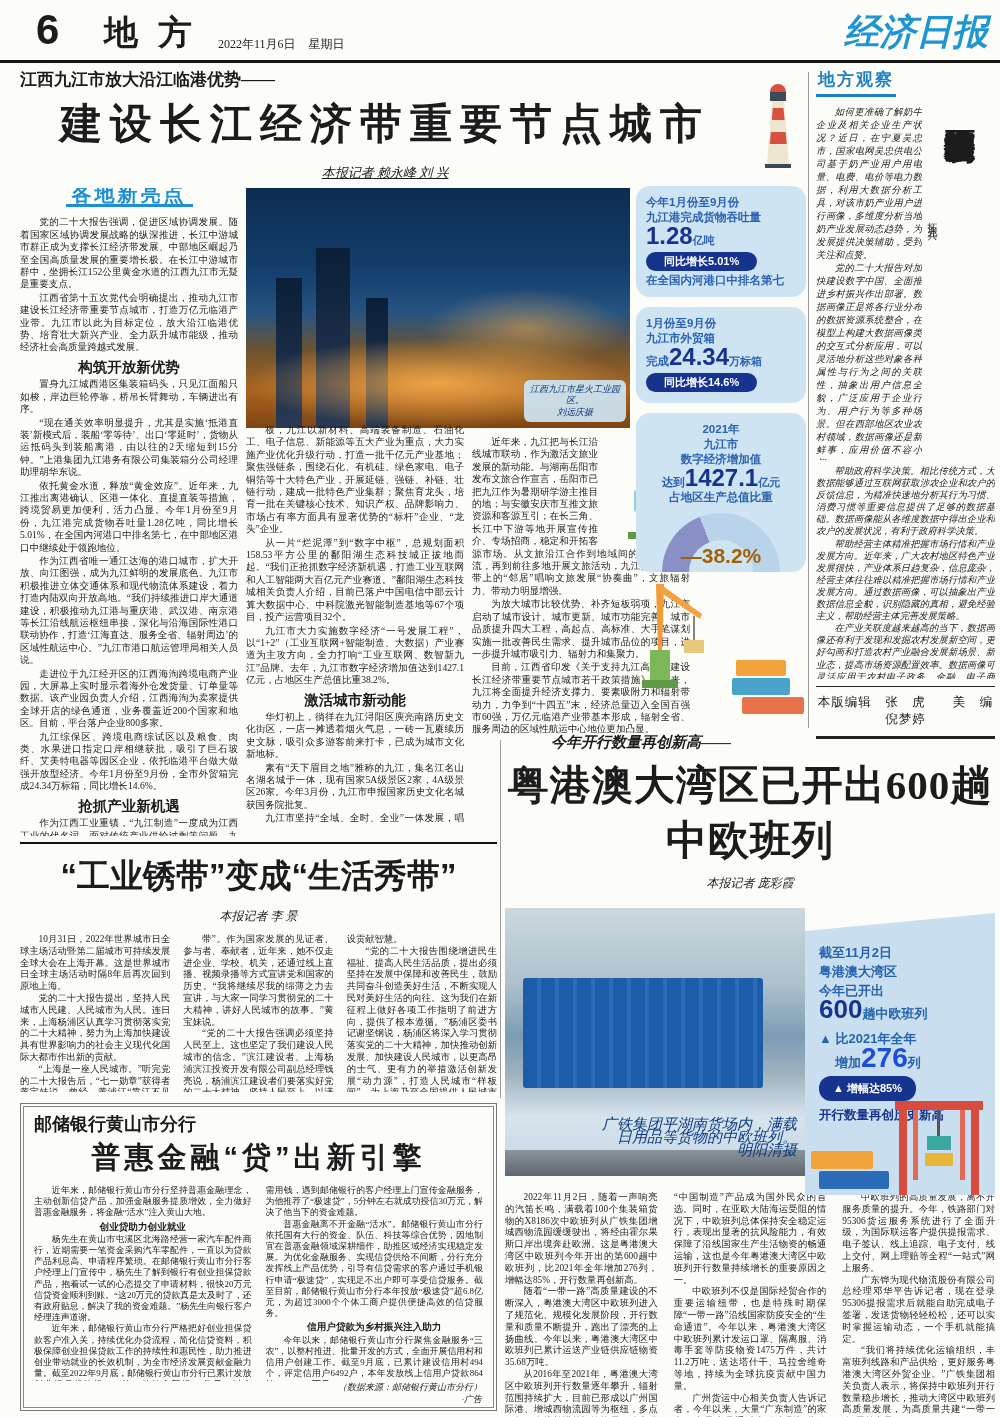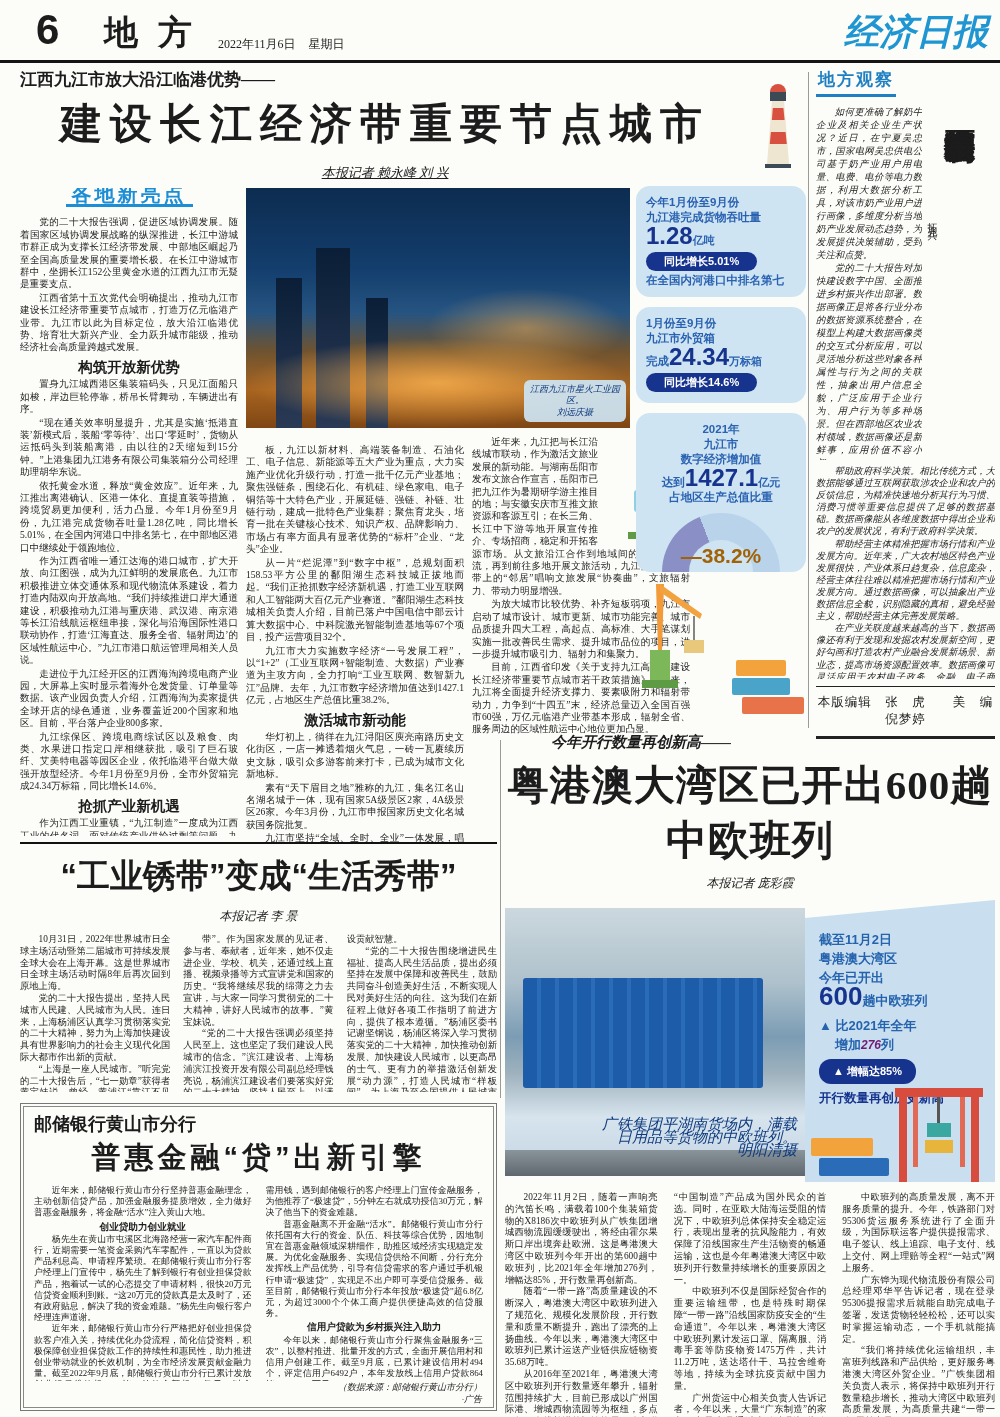--- a/index.html
+++ b/index.html
@@ -15,21 +15,21 @@
   .vr{position:absolute;border-left:1px solid #9a9a9a;width:0;}
   
   .main{position:absolute;left:20px;top:68px;width:786px;height:768px;}
   .kicker{font-weight:bold;font-size:17px;}
   .mtitle{position:absolute;left:30px;top:28px;width:670px;margin:0;text-align:center;
           font-family:"Liberation Sans",sans-serif;font-weight:bold;font-size:42px;letter-spacing:8px;}
   .byline{position:absolute;left:30px;top:96px;width:670px;text-align:center;font-style:italic;font-size:13px;text-decoration:underline;}
   .col{position:absolute;text-align:justify;font-size:9.6px;line-height:12.4px;overflow:hidden;}
   .col p{margin:0 0 1px 0;text-indent:2em;}
   .c1{left:0;top:120px;width:218px;height:648px;}
-  .c2{left:226px;top:376px;width:218px;height:400px;}
+  .c2{left:226px;top:356px;width:218px;height:400px;}
   .c3{left:452px;top:368px;width:218px;height:400px;}
   .tag{width:fit-content;margin:0 auto 9px;color:#1b8ed6;border-bottom:3px solid #1b8ed6;
        font-family:"Liberation Sans",sans-serif;font-weight:bold;font-size:20px;letter-spacing:3px;padding:0 6px 4px;}
   .sub{margin:7px 0 5px;text-align:center;font-size:14.5px;font-weight:bold;}
   
   .photo{position:absolute;left:226px;top:120px;width:384px;height:240px;overflow:hidden;
          background:linear-gradient(180deg,#0d2c50 0%,#133e6d 34%,#265481 52%,#6e5330 68%,#a86420 84%,#7e4614 100%);}
   .bld{position:absolute;background:linear-gradient(180deg,#0a1e38,#2a3a55);}
   .glow{position:absolute;background:radial-gradient(ellipse at center,rgba(255,180,80,.8),rgba(255,150,50,0) 70%);}
   .pcaption{position:absolute;right:4px;bottom:6px;width:92px;background:rgba(206,228,243,.93);border-radius:6px;
@@ -74,25 +74,25 @@
   .tr-title{margin:6px 0 0;text-align:center;font-weight:bold;font-size:41px;letter-spacing:1px;}
   .tr-by{text-align:center;font-style:italic;font-size:12px;margin-top:7px;}
   .tr-photo-row{position:relative;margin-top:8px;height:282px;}
   .tphoto{position:absolute;left:0;top:8px;width:300px;height:268px;overflow:hidden;
           background:linear-gradient(180deg,#ccd8de 0%,#aec1cc 28%,#7b9cb4 48%,#9fb2bd 62%,#d7e4ee 78%,#c3d4e2 100%);}
   .cbox{position:absolute;left:18px;top:70px;width:240px;height:110px;background:
         repeating-linear-gradient(90deg,#1c5ca8 0 14px,#2a6cb8 14px 18px);border-radius:3px;}
   .road{position:absolute;left:0;bottom:0;width:100%;height:26px;background:linear-gradient(180deg,#8a949b,#5f686e);}
   .tcaption{position:absolute;left:40px;top:218px;width:252px;text-align:right;color:#0d3a7d;
             font-size:15px;line-height:13px;font-style:italic;}
-  .tinfo{position:absolute;left:300px;top:0;width:190px;height:282px;background:#c9dfef;
+  .tinfo{position:absolute;left:300px;top:13px;width:190px;height:282px;background:#c9dfef;
          clip-path:polygon(0 18px,100% 0,100% 100%,0 100%);padding:30px 14px 0 14px;box-sizing:border-box;
          font-family:"Liberation Sans",sans-serif;font-weight:bold;color:#2563ae;font-size:13px;line-height:19px;}
   .tinfo .big{font-size:26px;color:#16338e;}
-  .tinfo .mid{font-size:12px;color:#701a75;font-style:italic;}
+  .tinfo .mid{font-size:28px;color:#1d4ed8;}
   .tinfo .foot{color:#16338e;font-size:12.5px;margin-top:3px;}
   .tr-cols{display:flex;gap:16px;margin-top:10px;height:276px;overflow:hidden;}
   .tr-cols .tcol{flex:1;font-size:9.3px;line-height:11.8px;text-align:justify;overflow:hidden;}
   
   .ad{position:absolute;left:20px;top:1103px;width:477px;height:308px;border:1px solid #777;box-sizing:border-box;}
   .ad::before{content:"";position:absolute;inset:2px;border:1px solid #888;pointer-events:none;}
   .ad-in{position:relative;padding:8px 13px;height:100%;box-sizing:border-box;}
   .ad-org{font-family:"Liberation Sans",sans-serif;font-weight:bold;font-size:18px;}
   .ad-title{margin:2px 0 0;text-align:center;font-family:"Liberation Sans",sans-serif;font-weight:bold;
             font-size:29px;letter-spacing:4px;}

